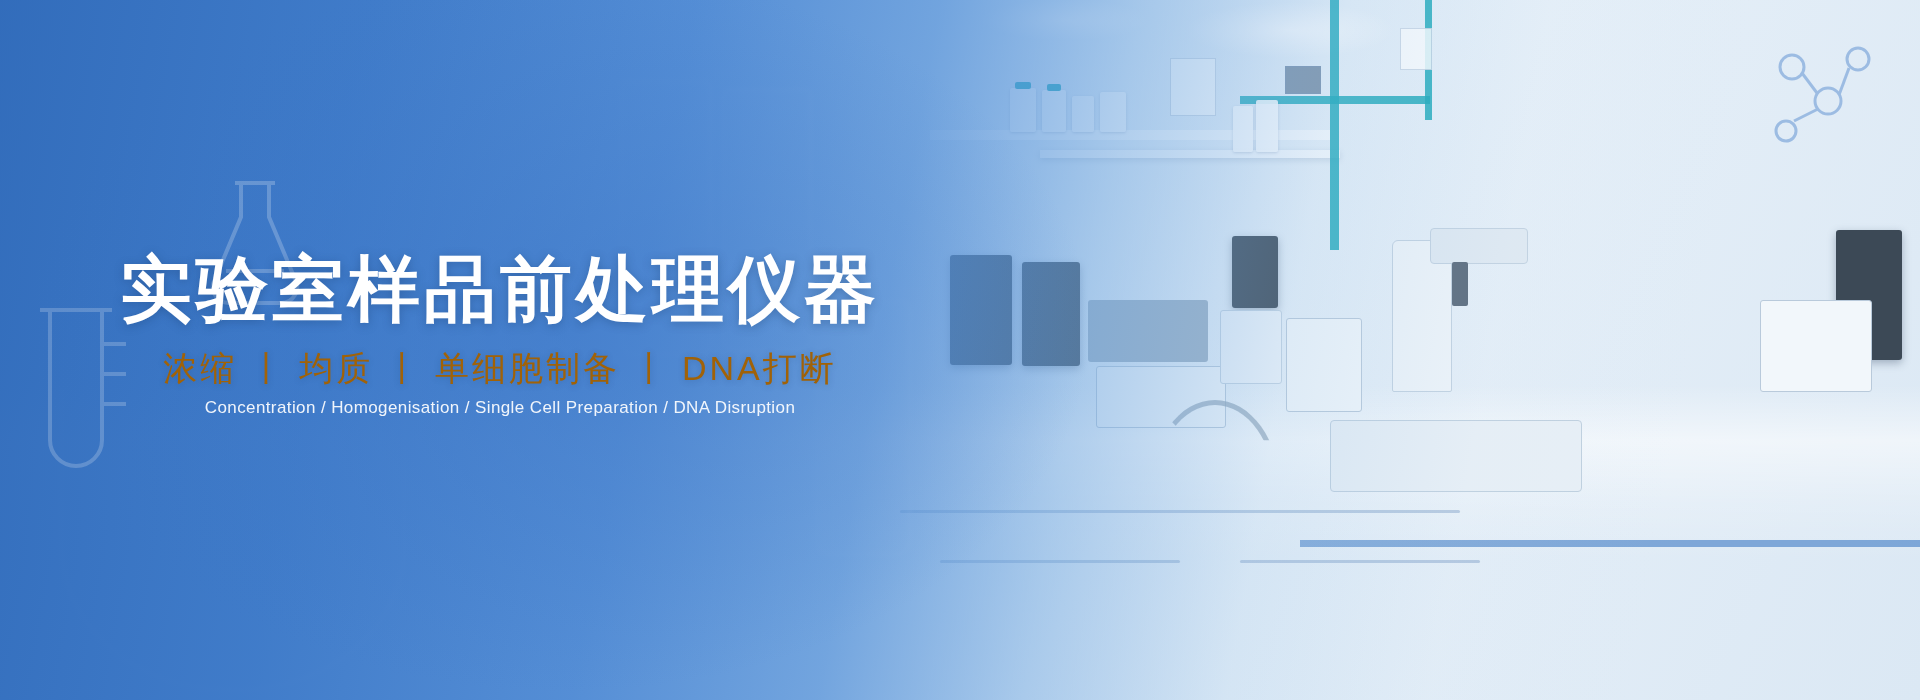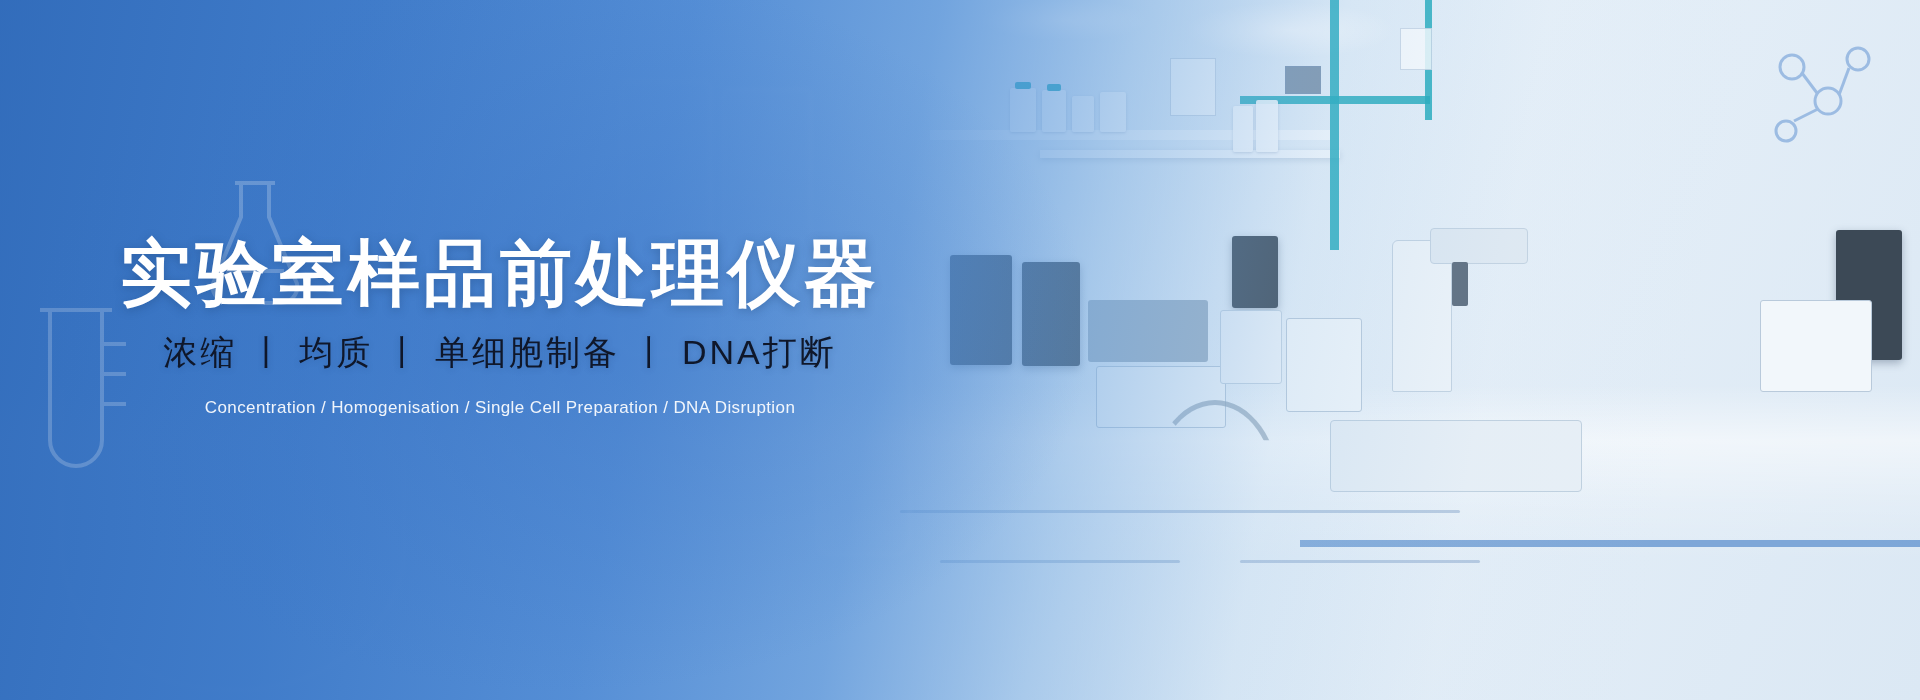--- a/index.html
+++ b/index.html
@@ -108,27 +108,27 @@
   .pill{
     display:inline-block;
     border:2px dashed rgba(255,255,255,.9);
     border-radius:34px;
     padding:11px 30px 13px 30px;
     color:#ffffff;font-size:26px;letter-spacing:2px;line-height:1;
     white-space:nowrap;
     margin:0 0 72px 0;
   }
   .sub-cn{
-    color:#0f172a;font-size:34px;letter-spacing:3px;line-height:1;
+    color:#a16207;font-size:34px;letter-spacing:3px;line-height:1;
     margin:0 0 14px 0;white-space:nowrap;
     text-shadow:0 1px 6px rgba(22,60,110,.25);
   }
   .sub-en{
     color:rgba(255,255,255,.92);font-size:17px;letter-spacing:.4px;line-height:1;
-    white-space:nowrap;margin:16px;
+    white-space:nowrap;margin:0;
   }
 </style>
 </head>
 <body>
 
 <div class="banner">
 
   <div class="photo">
     <div class="photo-base"></div>
 

